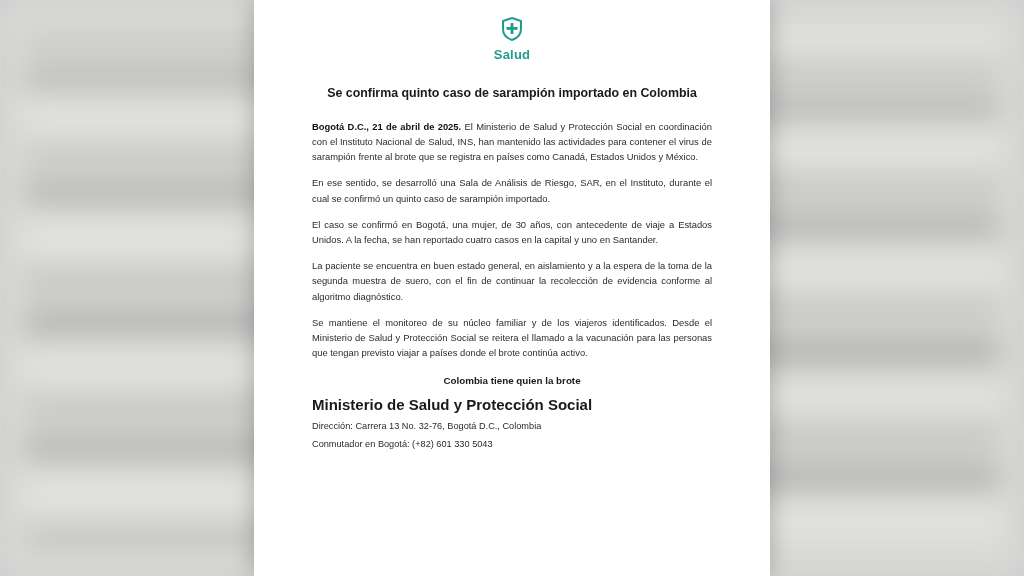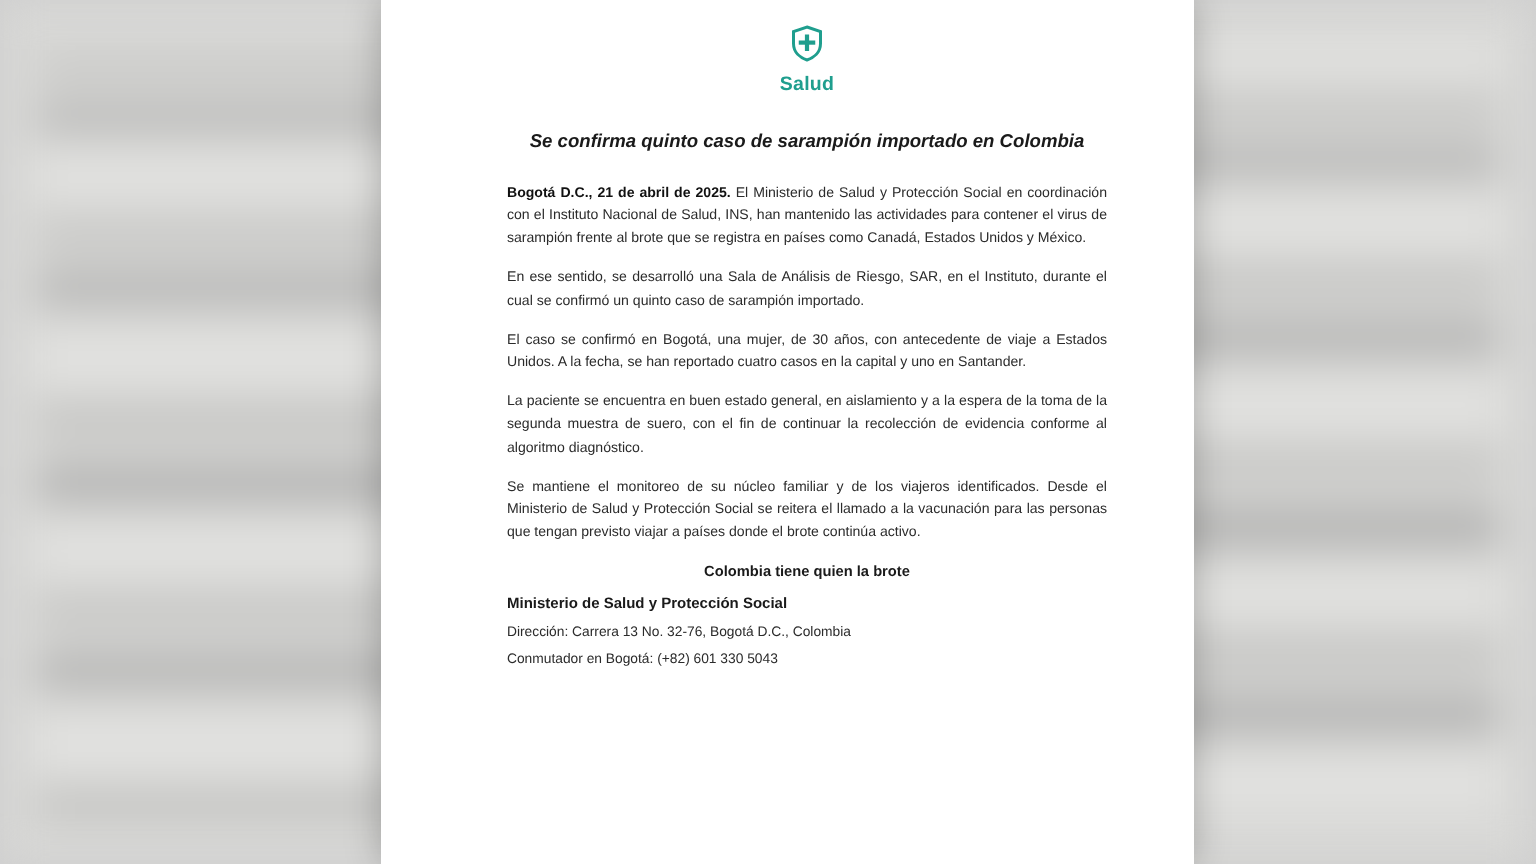--- a/index.html
+++ b/index.html
@@ -45,21 +45,20 @@
   
   .page {
     position: absolute;
     left: 254px;
     top: 0;
     width: 516px;
     height: 576px;
     background: #ffffff;
     box-shadow: 0 0 22px rgba(0,0,0,.25);
     overflow: hidden;
-    padding-left: 26px;
   }
   .page-inner {
     padding: 10px 58px 0 58px;
     box-sizing: border-box;
   }
   .logo-wrap {
     text-align: center;
     padding-top: 6px;
     padding-bottom: 6px;
   }
@@ -77,41 +76,40 @@
     font-family: "Liberation Sans", sans-serif;
   }
   h1.headline {
     margin: 16px 0 16px 0;
     font-size: 12.4px;
     line-height: 1.5;
     font-weight: bold;
     text-align: center;
     color: #1a1a1a;
     font-family: "Liberation Sans", sans-serif;
-    font-style: italic;
   }
   p.para {
     margin: 0 0 11px 0;
     font-size: 9.4px;
     line-height: 1.62;
     color: #2b2b2b;
     text-align: justify;
     font-family: Liberation Sans, sans-serif;
   }
   p.para b { font-weight: bold; color: #111; }
   .slogan {
     margin: 14px 0 10px 0;
     font-size: 9.8px;
     font-weight: bold;
     text-align: center;
     color: #1a1a1a;
   }
   .org {
     margin: 0 0 7px 0;
-    font-size: 10px;
+    font-size: 15px;
     font-weight: bold;
     color: #1a1a1a;
   }
   .contact-line {
     margin: 0 0 5px 0;
     font-size: 9.2px;
     color: #2b2b2b;
     line-height: 1.5;
   }
 </style>

